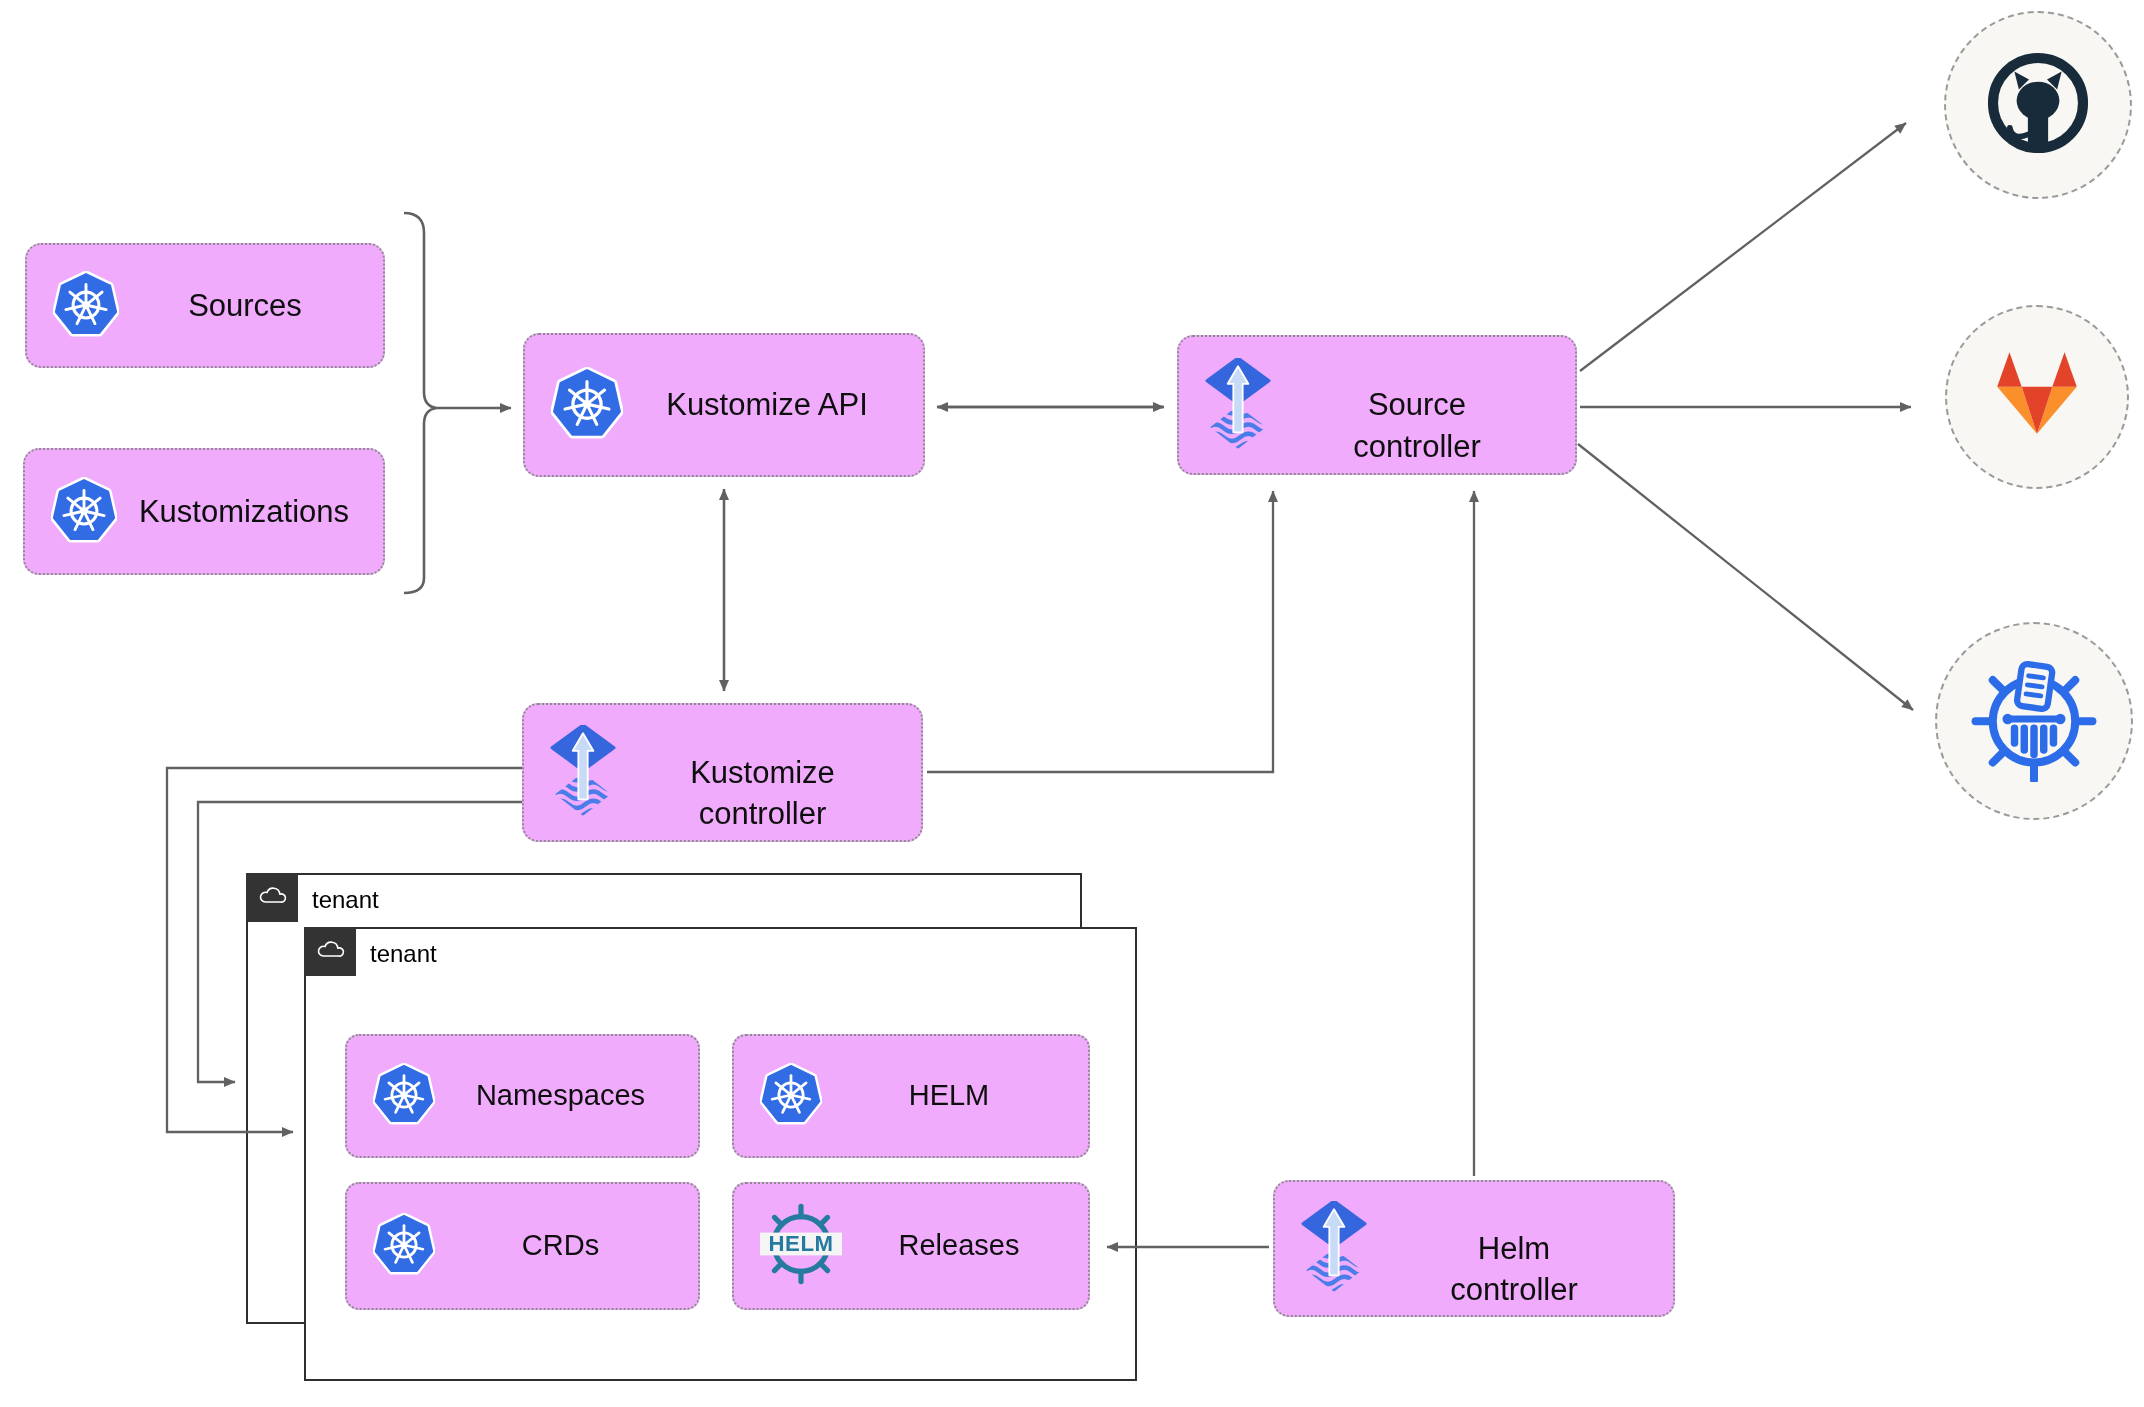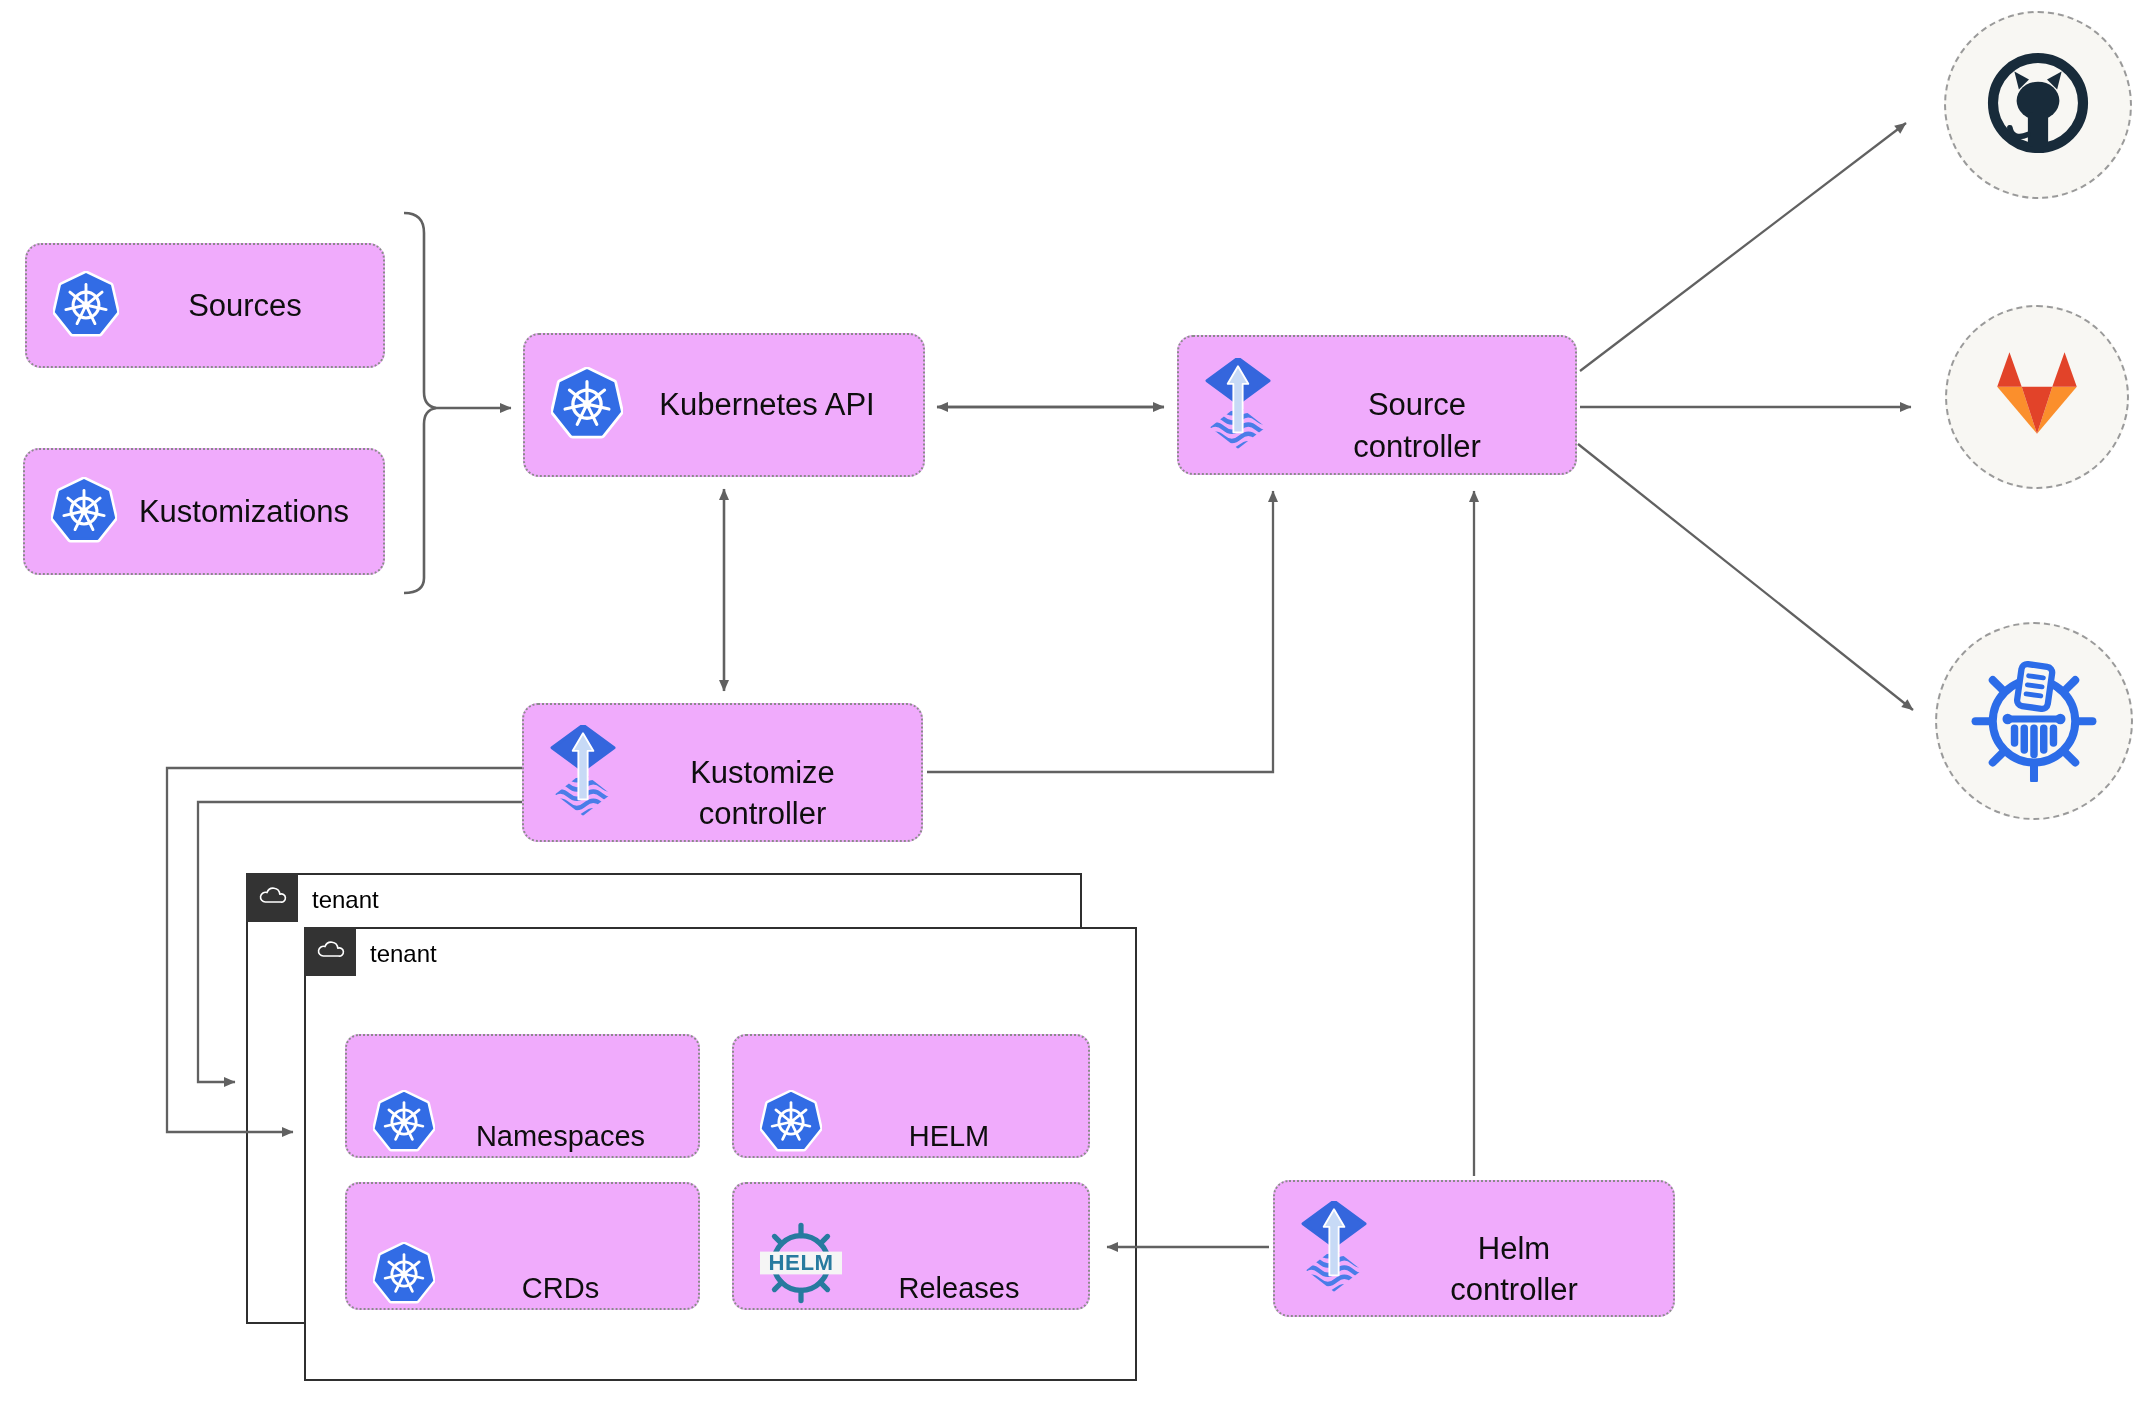--- a/index.html
+++ b/index.html
@@ -36,21 +36,21 @@
   .tenant-back { z-index:1; }
   .tenant-front { z-index:2; }
   .tenant-tab {
     position:absolute; left:-2.5px; top:-2.5px; width:52px; height:49px;
     background:#333333; display:flex; align-items:center; justify-content:center;
   }
   .tenant-label {
     position:absolute; left:64px; top:11px; font-size:24px; color:#000000;
   }
 
-  .inner-node { z-index:3; border-radius:14px;align-items:flex-end; }
+  .inner-node { z-index:3; border-radius:14px; }
 
   .connector-layer {
     position:absolute; left:0; top:0; width:2144px; height:1407px;
     z-index:6; pointer-events:none;
   }
   .defs-hidden { position:absolute; width:0; height:0; overflow:hidden; }
 </style>
 </head>
 <body>
 
@@ -197,21 +197,21 @@
     </span>
     <span class="node-label">Kustomizations</span>
   </div>
 
   <div class="node" style="left:523px; top:333px; width:402px; height:144px;">
     <span class="icon">
       <svg width="72" height="72">
           <use href="#ic-k8s"></use>
         </svg>
     </span>
-    <span class="node-label">Kubernetes API</span>
+    <span class="node-label">Kustomize API</span>
   </div>
 
   <div class="node" style="left:522px; top:703px; width:401px; height:139px;">
     <span class="icon">
       <svg width="66" height="95" style="margin-top:4px;">
           <use href="#ic-flux"></use>
         </svg>
     </span>
     <span class="node-label">
       <span class="wrap-label" style="display:inline-block;">Kustomize controller</span>

